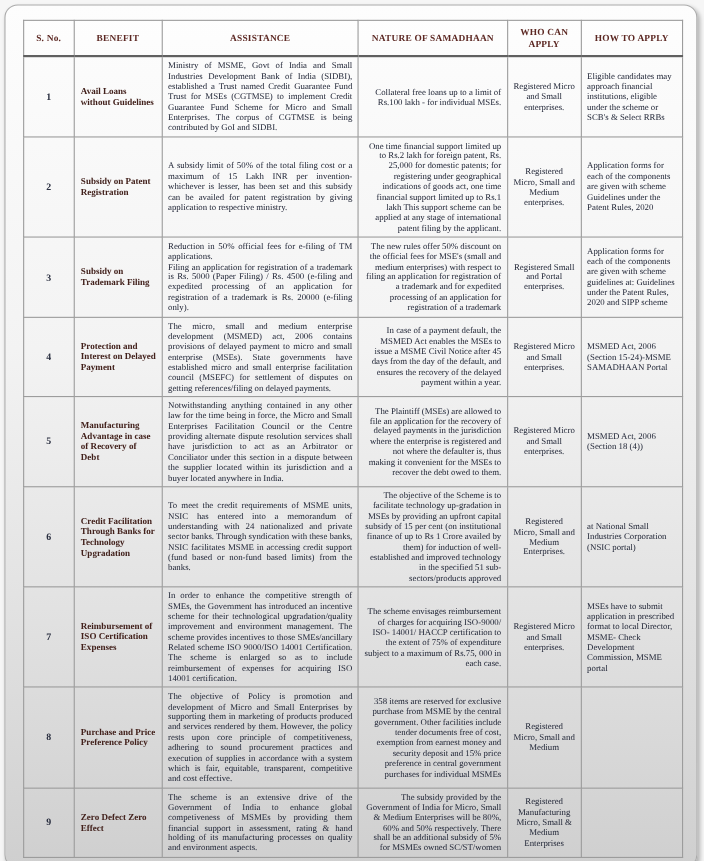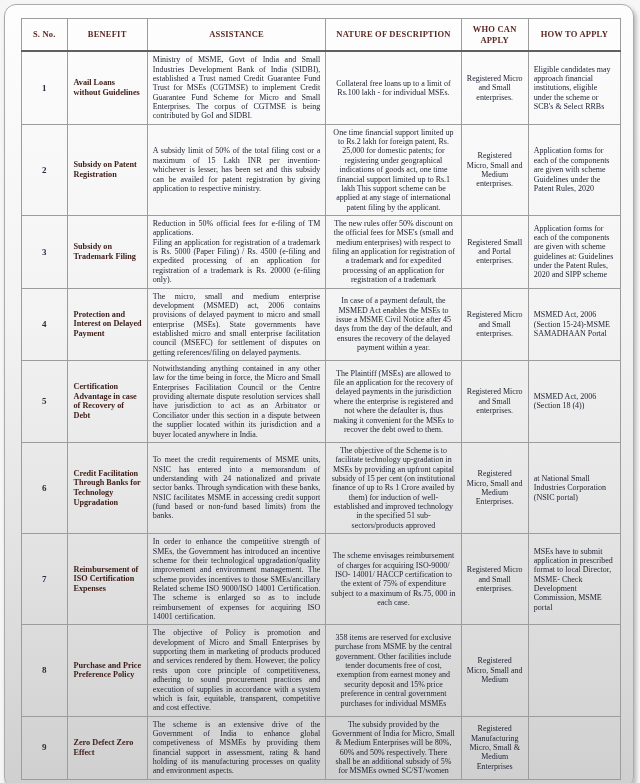--- a/index.html
+++ b/index.html
@@ -41,21 +41,21 @@
   }
   .benefits td {
     font-size: 8px;
     line-height: 1.17;
     color: #212637;
     padding: 3px 5px;
   }
   td.cell-sno { text-align: center; font-weight: bold; font-size: 9px; color: #2a2f40; }
   td.cell-benefit { font-weight: bold; color: #42211c; font-size: 8.2px; padding-left: 6px; }
   td.cell-description { text-align: justify; white-space: pre-line; }
-  td.cell-assistance { text-align: center; }
+  td.cell-assistance { text-align: right; }
   td.cell-who { text-align: center; }
   td.cell-how { text-align: left; }
   col.c-sno { width: 7.6%; }
   col.c-benefit { width: 13.4%; }
   col.c-description { width: 29.8%; }
   col.c-assistance { width: 22.6%; }
   col.c-who { width: 11.2%; }
   col.c-how { width: 15.4%; }
 </style>
 </head>
@@ -69,21 +69,21 @@
         <col class="c-description">
       <col class="c-assistance">
         <col class="c-who">
         <col class="c-how">
     </colgroup>
     <thead>
       <tr>
         <th>S. No.</th>
         <th>BENEFIT</th>
         <th>ASSISTANCE</th>
-        <th>NATURE OF DESCRIPTION</th>
+        <th>NATURE OF SAMADHAAN</th>
         <th>WHO CAN APPLY</th>
         <th>HOW TO APPLY</th>
       </tr>
     </thead>
     <tbody>
   <tr>
     <td class="cell-sno">1</td>
     <td class="cell-benefit">Avail Loans without Guidelines</td>
     <td class="cell-description">Ministry of MSME, Govt of India and Small Industries Development Bank of India (SIDBI), established a Trust named Credit Guarantee Fund Trust for MSEs (CGTMSE) to implement Credit Guarantee Fund Scheme for Micro and Small Enterprises. The corpus of CGTMSE is being contributed by GoI and SIDBI.</td>
     <td class="cell-assistance">Collateral free loans up to a limit of Rs.100 lakh - for individual MSEs.</td>
@@ -114,21 +114,21 @@
     <td class="cell-sno">4</td>
     <td class="cell-benefit">Protection and Interest on Delayed Payment</td>
     <td class="cell-description">The micro, small and medium enterprise development (MSMED) act, 2006 contains provisions of delayed payment to micro and small enterprise (MSEs). State governments have established micro and small enterprise facilitation council (MSEFC) for settlement of disputes on getting references/filing on delayed payments.</td>
     <td class="cell-assistance">In case of a payment default, the MSMED Act enables the MSEs to issue a MSME Civil Notice after 45 days from the day of the default, and ensures the recovery of the delayed payment within a year.</td>
     <td class="cell-who">Registered Micro and Small enterprises.</td>
     <td class="cell-how">MSMED Act, 2006 (Section 15-24)-MSME SAMADHAAN Portal</td>
   </tr>
 
   <tr>
     <td class="cell-sno">5</td>
-    <td class="cell-benefit">Certification Advantage in case of Recovery of Debt</td>
+    <td class="cell-benefit">Manufacturing Advantage in case of Recovery of Debt</td>
     <td class="cell-description">Notwithstanding anything contained in any other law for the time being in force, the Micro and Small Enterprises Facilitation Council or the Centre providing alternate dispute resolution services shall have jurisdiction to act as an Arbitrator or Conciliator under this section in a dispute between the supplier located within its jurisdiction and a buyer located anywhere in India.</td>
     <td class="cell-assistance">The Plaintiff (MSEs) are allowed to file an application for the recovery of delayed payments in the jurisdiction where the enterprise is registered and not where the defaulter is, thus making it convenient for the MSEs to recover the debt owed to them.</td>
     <td class="cell-who">Registered Micro and Small enterprises.</td>
     <td class="cell-how">MSMED Act, 2006 (Section 18 (4))</td>
   </tr>
 
   <tr>
     <td class="cell-sno">6</td>
     <td class="cell-benefit">Credit Facilitation Through Banks for Technology Upgradation</td>
     <td class="cell-description">To meet the credit requirements of MSME units, NSIC has entered into a memorandum of understanding with 24 nationalized and private sector banks. Through syndication with these banks, NSIC facilitates MSME in accessing credit support (fund based or non-fund based limits) from the banks.</td>

